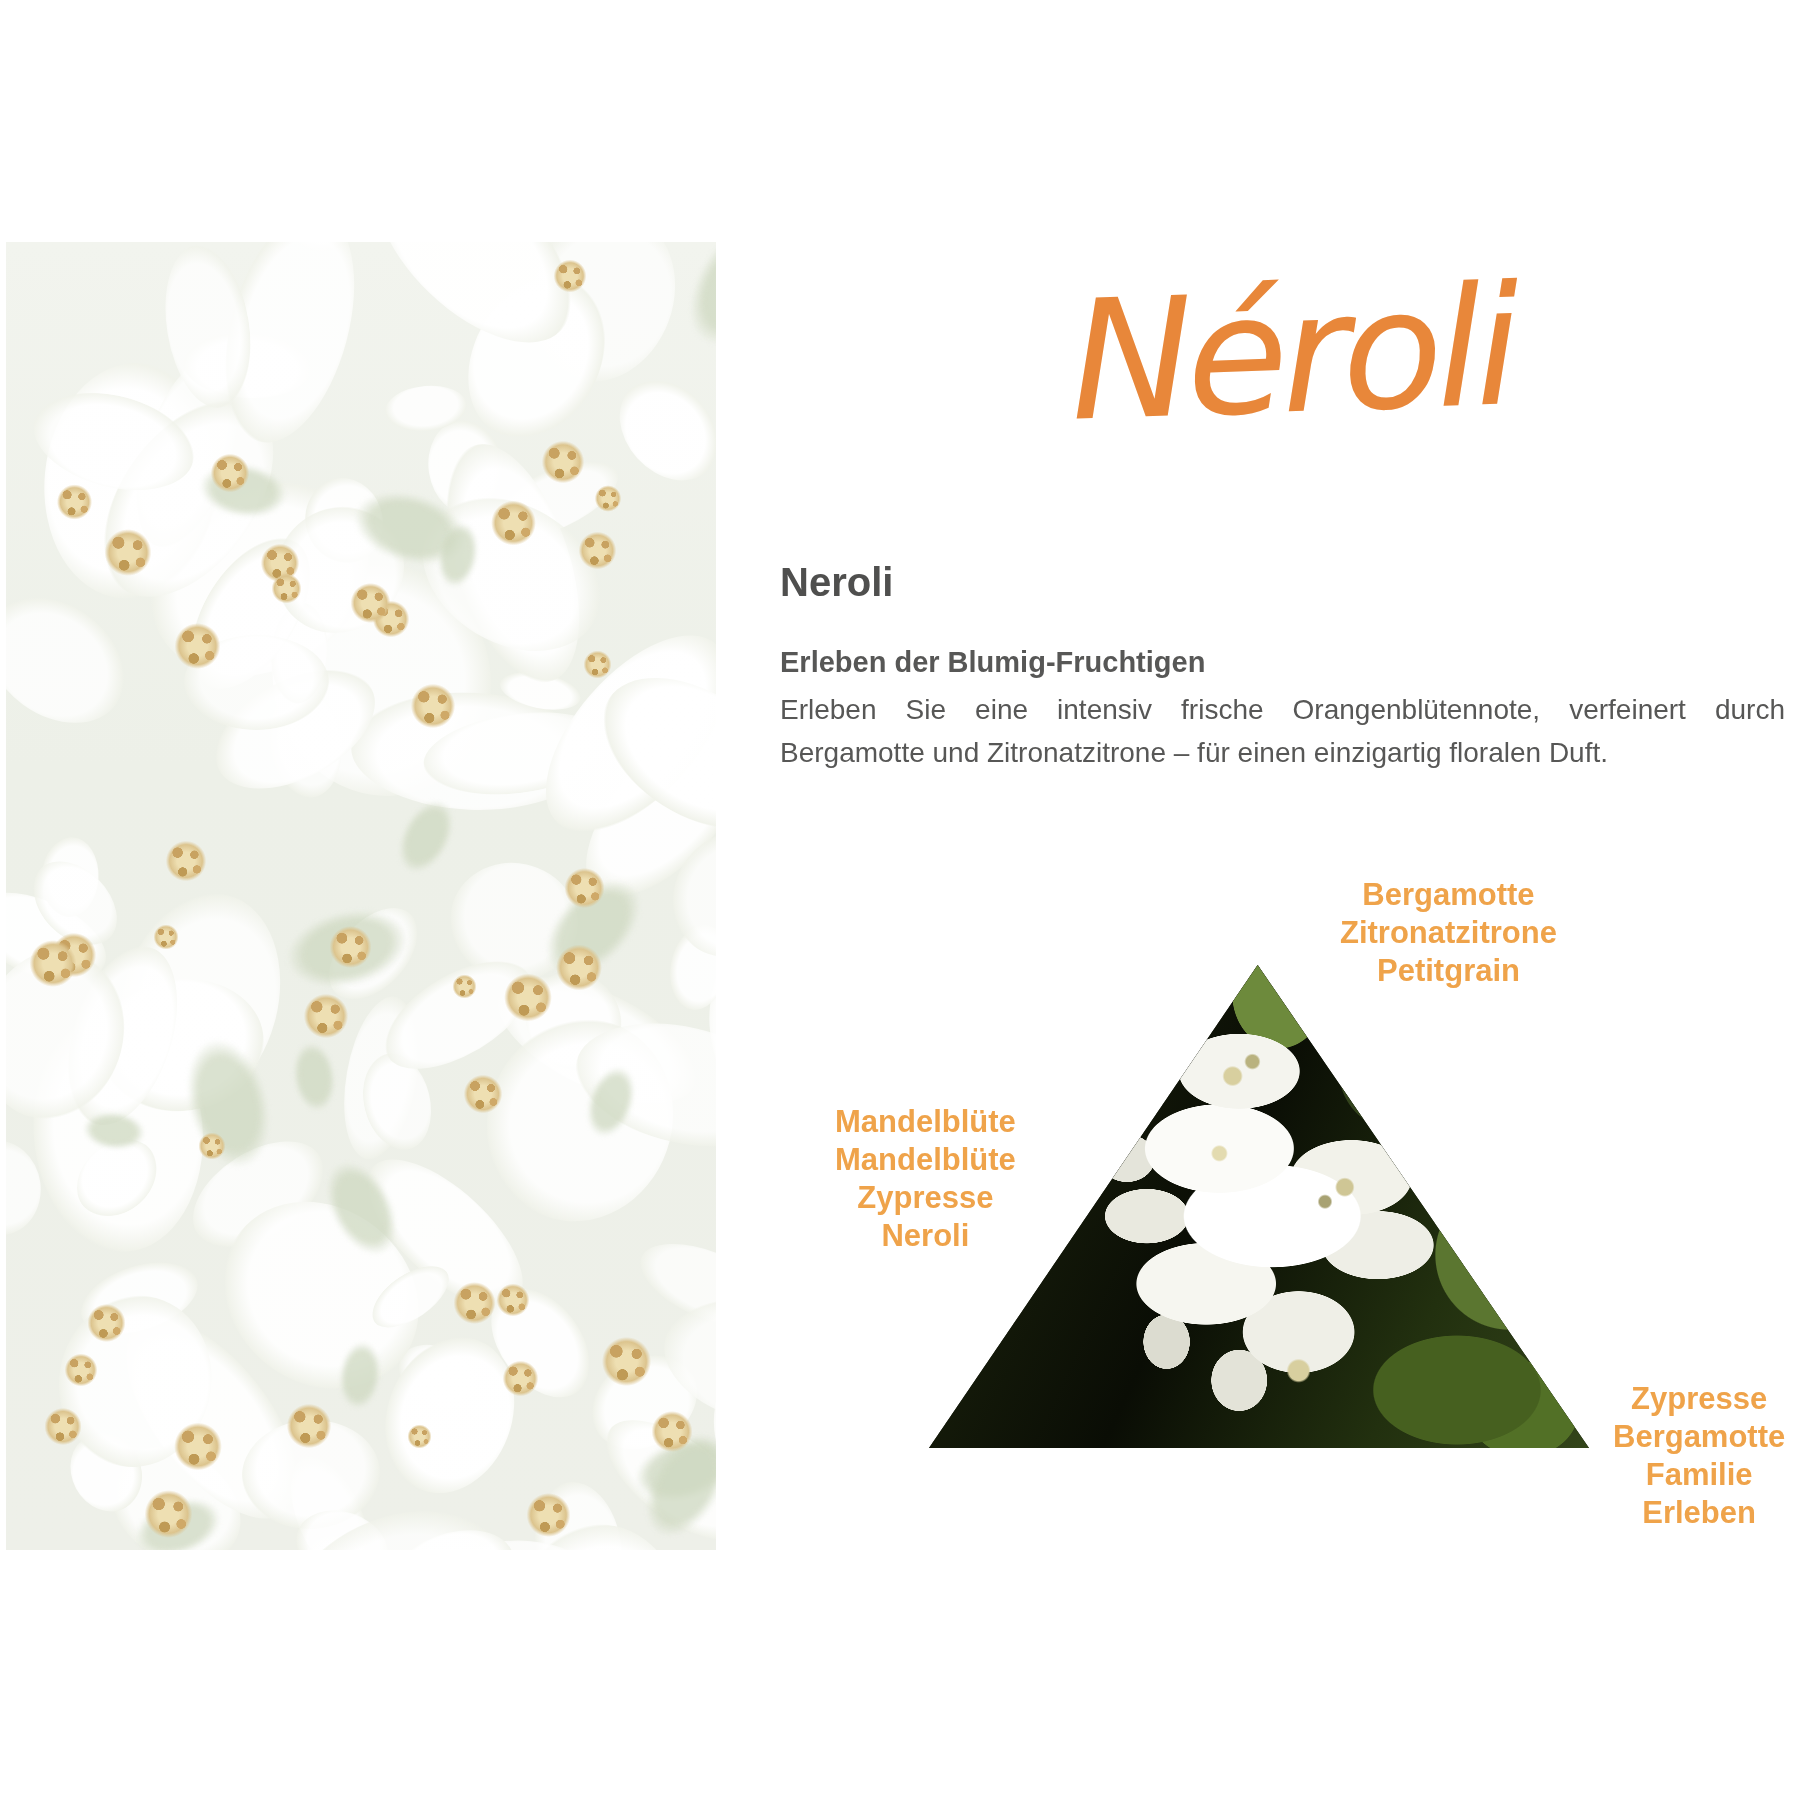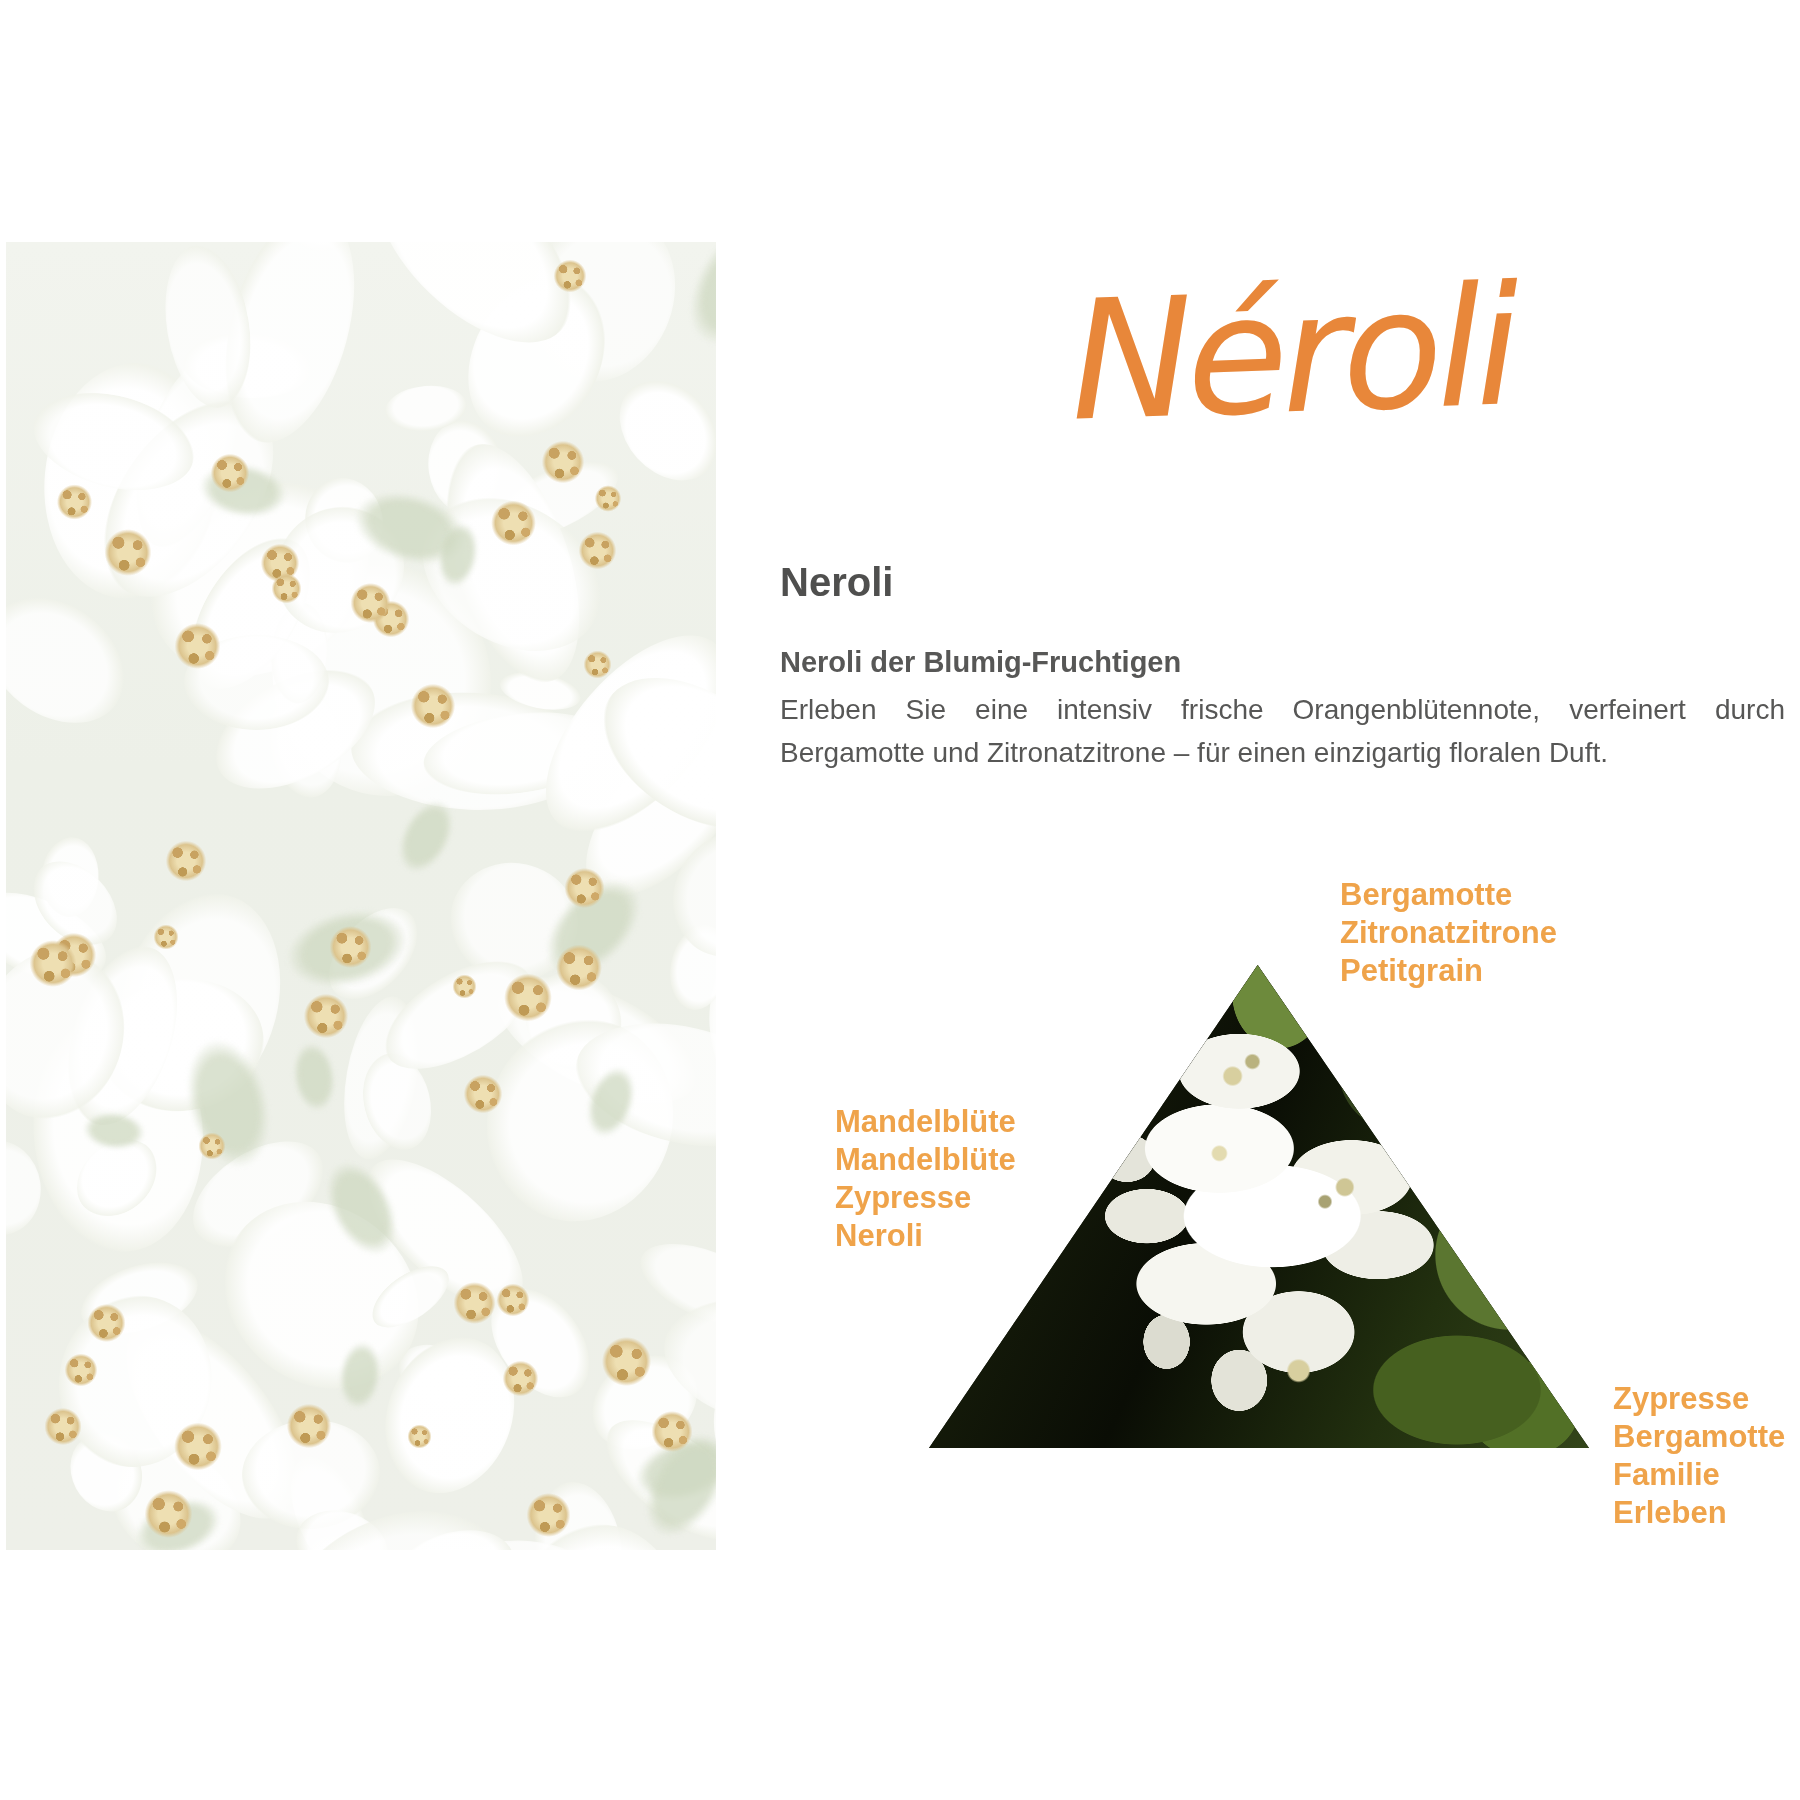--- a/index.html
+++ b/index.html
@@ -73,20 +73,21 @@
       radial-gradient(ellipse 14% 18% at 72% 22%, #33431c 0 70%, transparent 71%),
       radial-gradient(ellipse 12% 14% at 90% 92%, #527026 0 70%, transparent 71%),
       
       linear-gradient(115deg, #20290f 0%, #0a0d05 45%, #22300f 75%, #33451a 100%);
   }
   
   .notes{
     position:absolute;
     font-size:31px;font-weight:bold;line-height:38px;
     color:var(--note,#EFA34A);
+    text-align:center;
   }
   .notes-top{left:1340px;top:876px;}
   .notes-heart{left:835px;top:1103px;}
   .notes-base{left:1613px;top:1380px;}
 </style>
 </head>
 <body style="--accent: #E8873A; --note: #EFA34A; --heading: #4F4F4E; --bodytext: #575756;">
 
 <div class="photo-left" aria-label="Collage of white orange blossom flowers with golden stamens">
     <div class="petal" style="width: 140.085px; height: 58.2054px; left: 477.394px; top: 229.312px; transform: rotate(155.644deg); background: radial-gradient(at 50% 45%, rgb(255, 255, 255) 0px, rgb(255, 255, 255) 55%, rgb(241, 243, 235) 70%, rgba(238, 241, 232, 0) 72%); opacity: 0.79;"></div>
@@ -228,21 +229,21 @@
     <div class="fcenter" style="width: 26.0683px; height: 26.0683px; left: 146.683px; top: 681.992px; background: radial-gradient(circle at 30% 30%, rgb(200, 162, 97) 0px, rgb(200, 162, 97) 12%, transparent 13%), radial-gradient(circle at 70% 35%, rgb(200, 162, 97) 0px, rgb(200, 162, 97) 10%, transparent 11%), radial-gradient(circle at 42% 76%, rgb(191, 154, 85) 0px, rgb(191, 154, 85) 11%, transparent 12%), radial-gradient(circle at 76% 70%, rgb(207, 169, 104) 0px, rgb(207, 169, 104) 9%, transparent 10%), radial-gradient(circle, rgb(238, 223, 178) 0px, rgb(238, 223, 178) 30%, rgb(220, 196, 142) 55%, rgba(220, 196, 142, 0) 68%);"></div>
     <div class="fcenter" style="width: 39.3804px; height: 39.3804px; left: 571.507px; top: 288.543px; background: radial-gradient(circle at 30% 30%, rgb(200, 162, 97) 0px, rgb(200, 162, 97) 12%, transparent 13%), radial-gradient(circle at 70% 35%, rgb(200, 162, 97) 0px, rgb(200, 162, 97) 10%, transparent 11%), radial-gradient(circle at 42% 76%, rgb(191, 154, 85) 0px, rgb(191, 154, 85) 11%, transparent 12%), radial-gradient(circle at 76% 70%, rgb(207, 169, 104) 0px, rgb(207, 169, 104) 9%, transparent 10%), radial-gradient(circle, rgb(238, 223, 178) 0px, rgb(238, 223, 178) 30%, rgb(220, 196, 142) 55%, rgba(220, 196, 142, 0) 68%);"></div>
     <div class="fcenter" style="width: 40.4355px; height: 40.4355px; left: 457.001px; top: 831.612px; background: radial-gradient(circle at 30% 30%, rgb(200, 162, 97) 0px, rgb(200, 162, 97) 12%, transparent 13%), radial-gradient(circle at 70% 35%, rgb(200, 162, 97) 0px, rgb(200, 162, 97) 10%, transparent 11%), radial-gradient(circle at 42% 76%, rgb(191, 154, 85) 0px, rgb(191, 154, 85) 11%, transparent 12%), radial-gradient(circle at 76% 70%, rgb(207, 169, 104) 0px, rgb(207, 169, 104) 9%, transparent 10%), radial-gradient(circle, rgb(238, 223, 178) 0px, rgb(238, 223, 178) 30%, rgb(220, 196, 142) 55%, rgba(220, 196, 142, 0) 68%);"></div>
     <div class="fcenter" style="width: 46.1794px; height: 46.1794px; left: 280.294px; top: 1160.82px; background: radial-gradient(circle at 30% 30%, rgb(200, 162, 97) 0px, rgb(200, 162, 97) 12%, transparent 13%), radial-gradient(circle at 70% 35%, rgb(200, 162, 97) 0px, rgb(200, 162, 97) 10%, transparent 11%), radial-gradient(circle at 42% 76%, rgb(191, 154, 85) 0px, rgb(191, 154, 85) 11%, transparent 12%), radial-gradient(circle at 76% 70%, rgb(207, 169, 104) 0px, rgb(207, 169, 104) 9%, transparent 10%), radial-gradient(circle, rgb(238, 223, 178) 0px, rgb(238, 223, 178) 30%, rgb(220, 196, 142) 55%, rgba(220, 196, 142, 0) 68%);"></div>
   </div>
 
 <div class="title">Néroli</div>
 
 <div class="heading">Neroli</div>
 
-<div class="family">Neroli der Blumig-Fruchtigen</div>
+<div class="family">Erleben der Blumig-Fruchtigen</div>
 
 <div class="description">Erleben Sie eine intensiv frische Orangenblütennote, verfeinert durch Bergamotte und Zitronatzitrone – für einen einzigartig floralen Duft.</div>
 
 <div class="pyramid" aria-label="White orange blossoms and buds on dark green leaves, clipped to a triangle"></div>
 
 <div class="notes notes-top">
     <div>Bergamotte</div>
     <div>Zitronatzitrone</div>
     <div>Petitgrain</div>
   </div>

